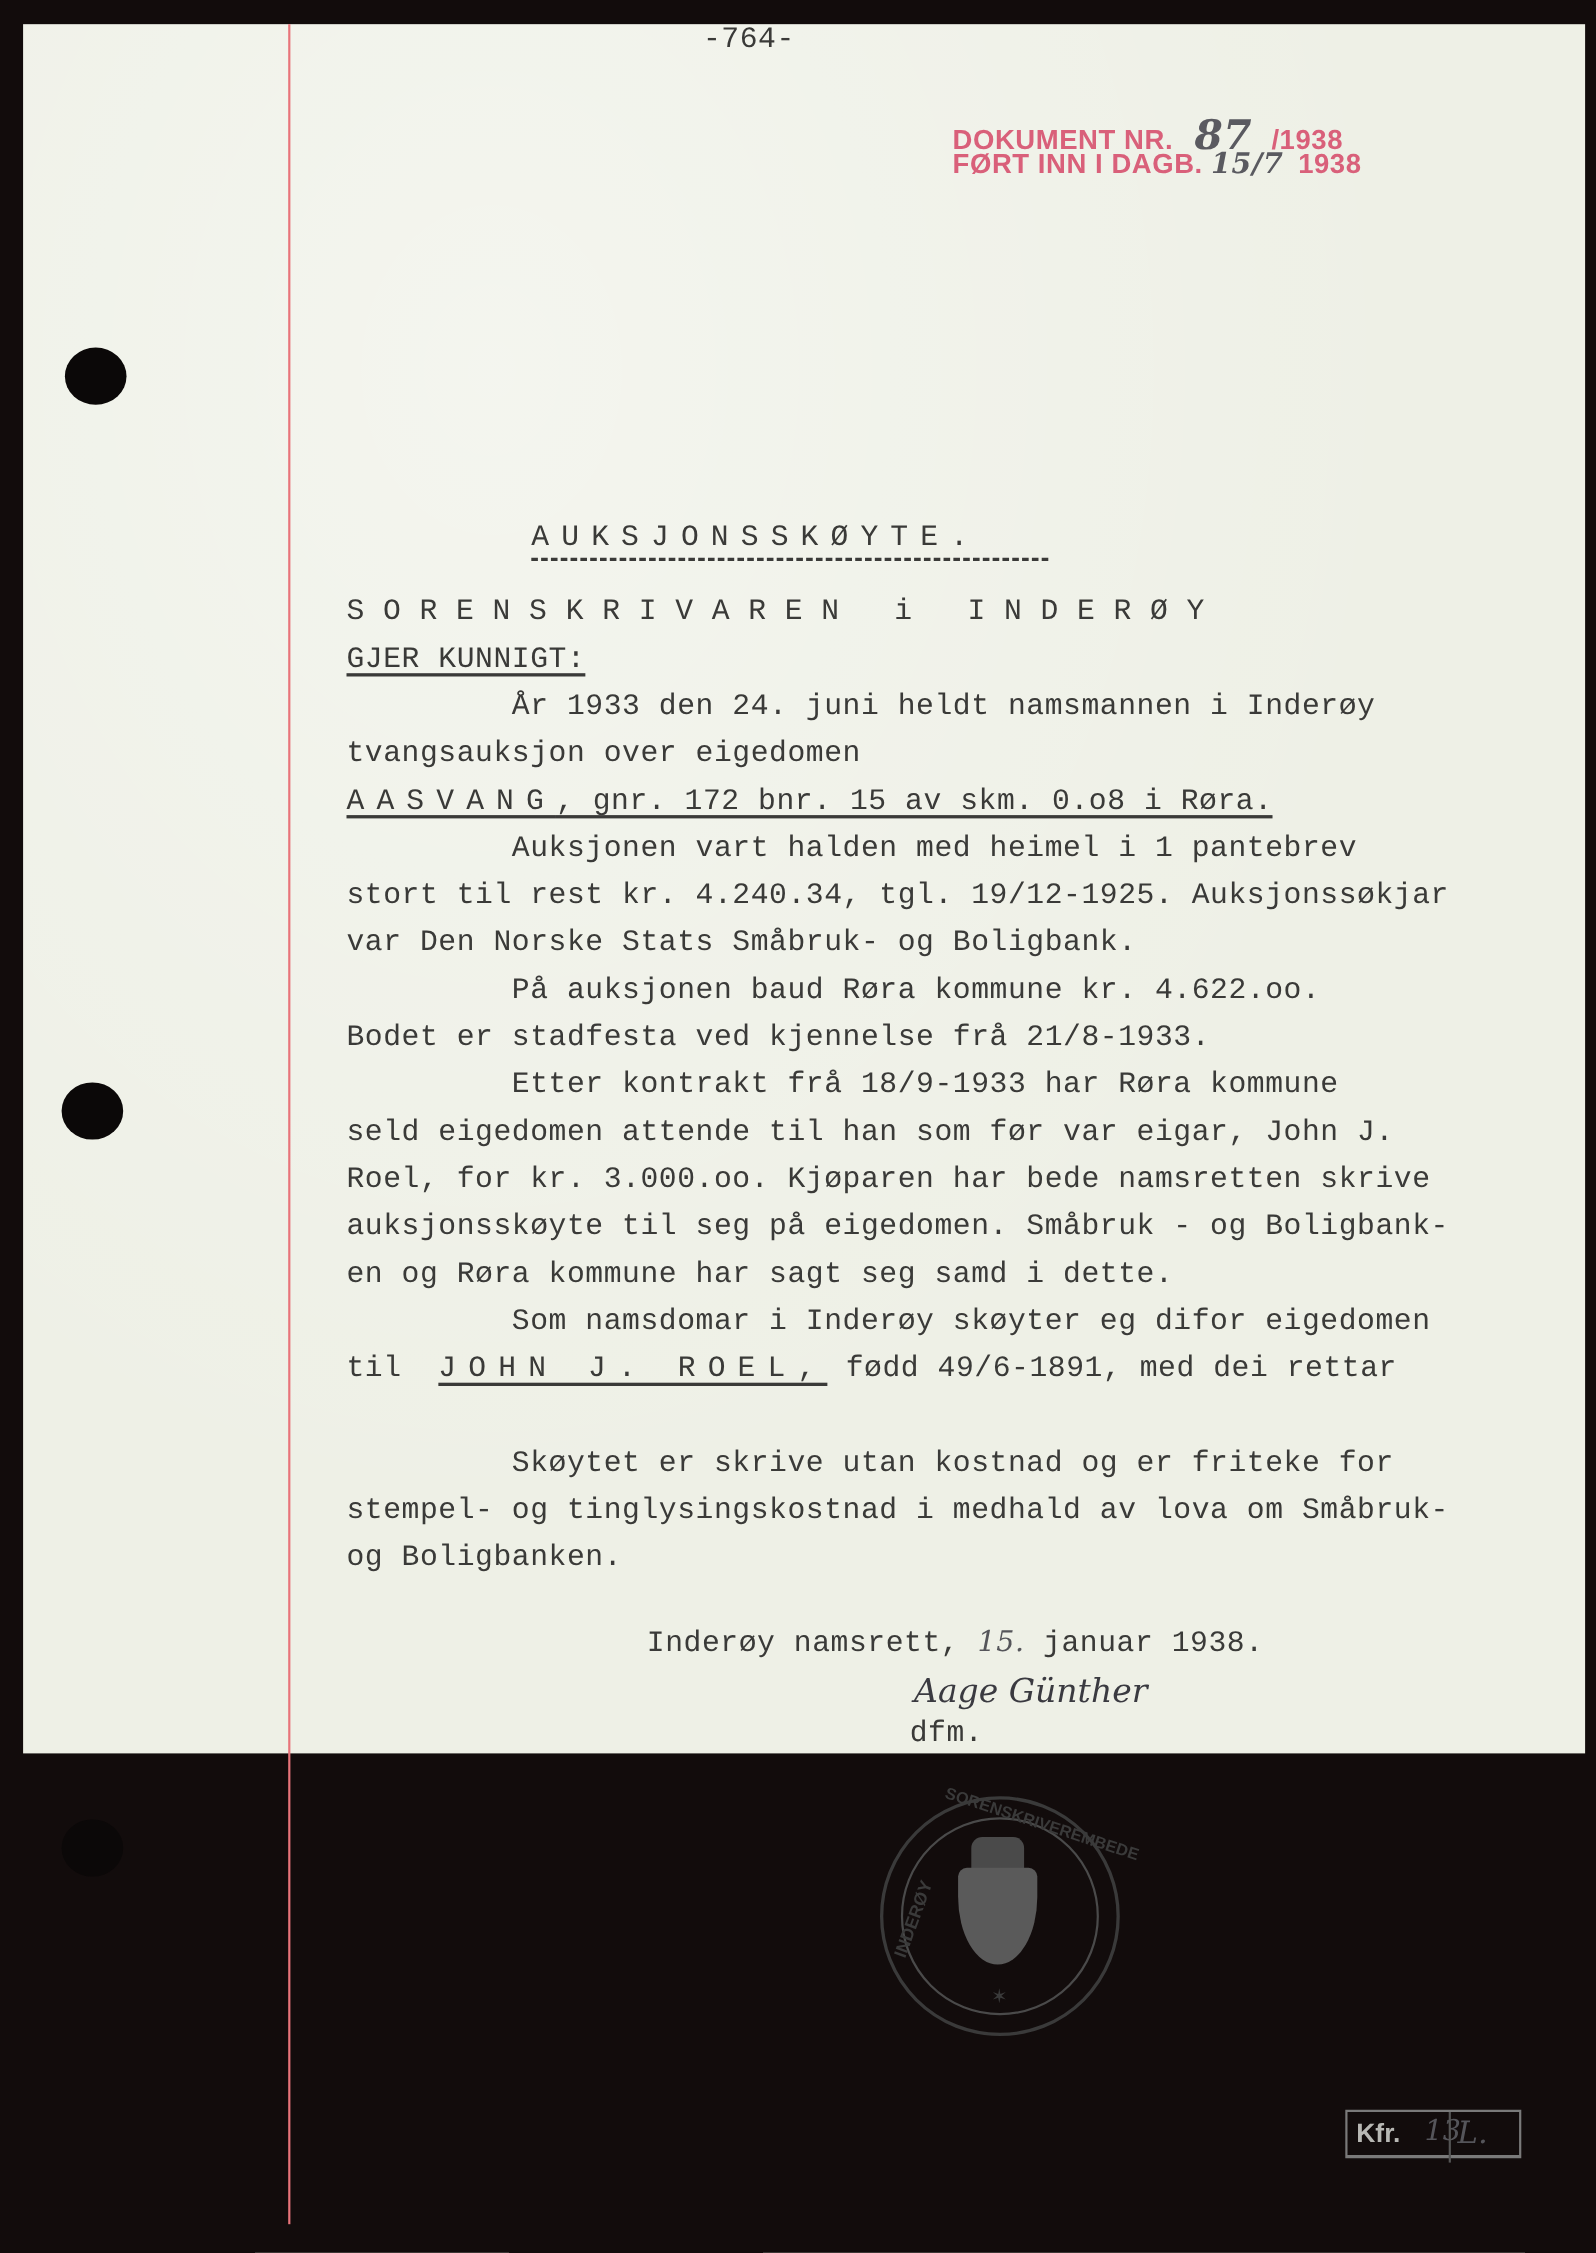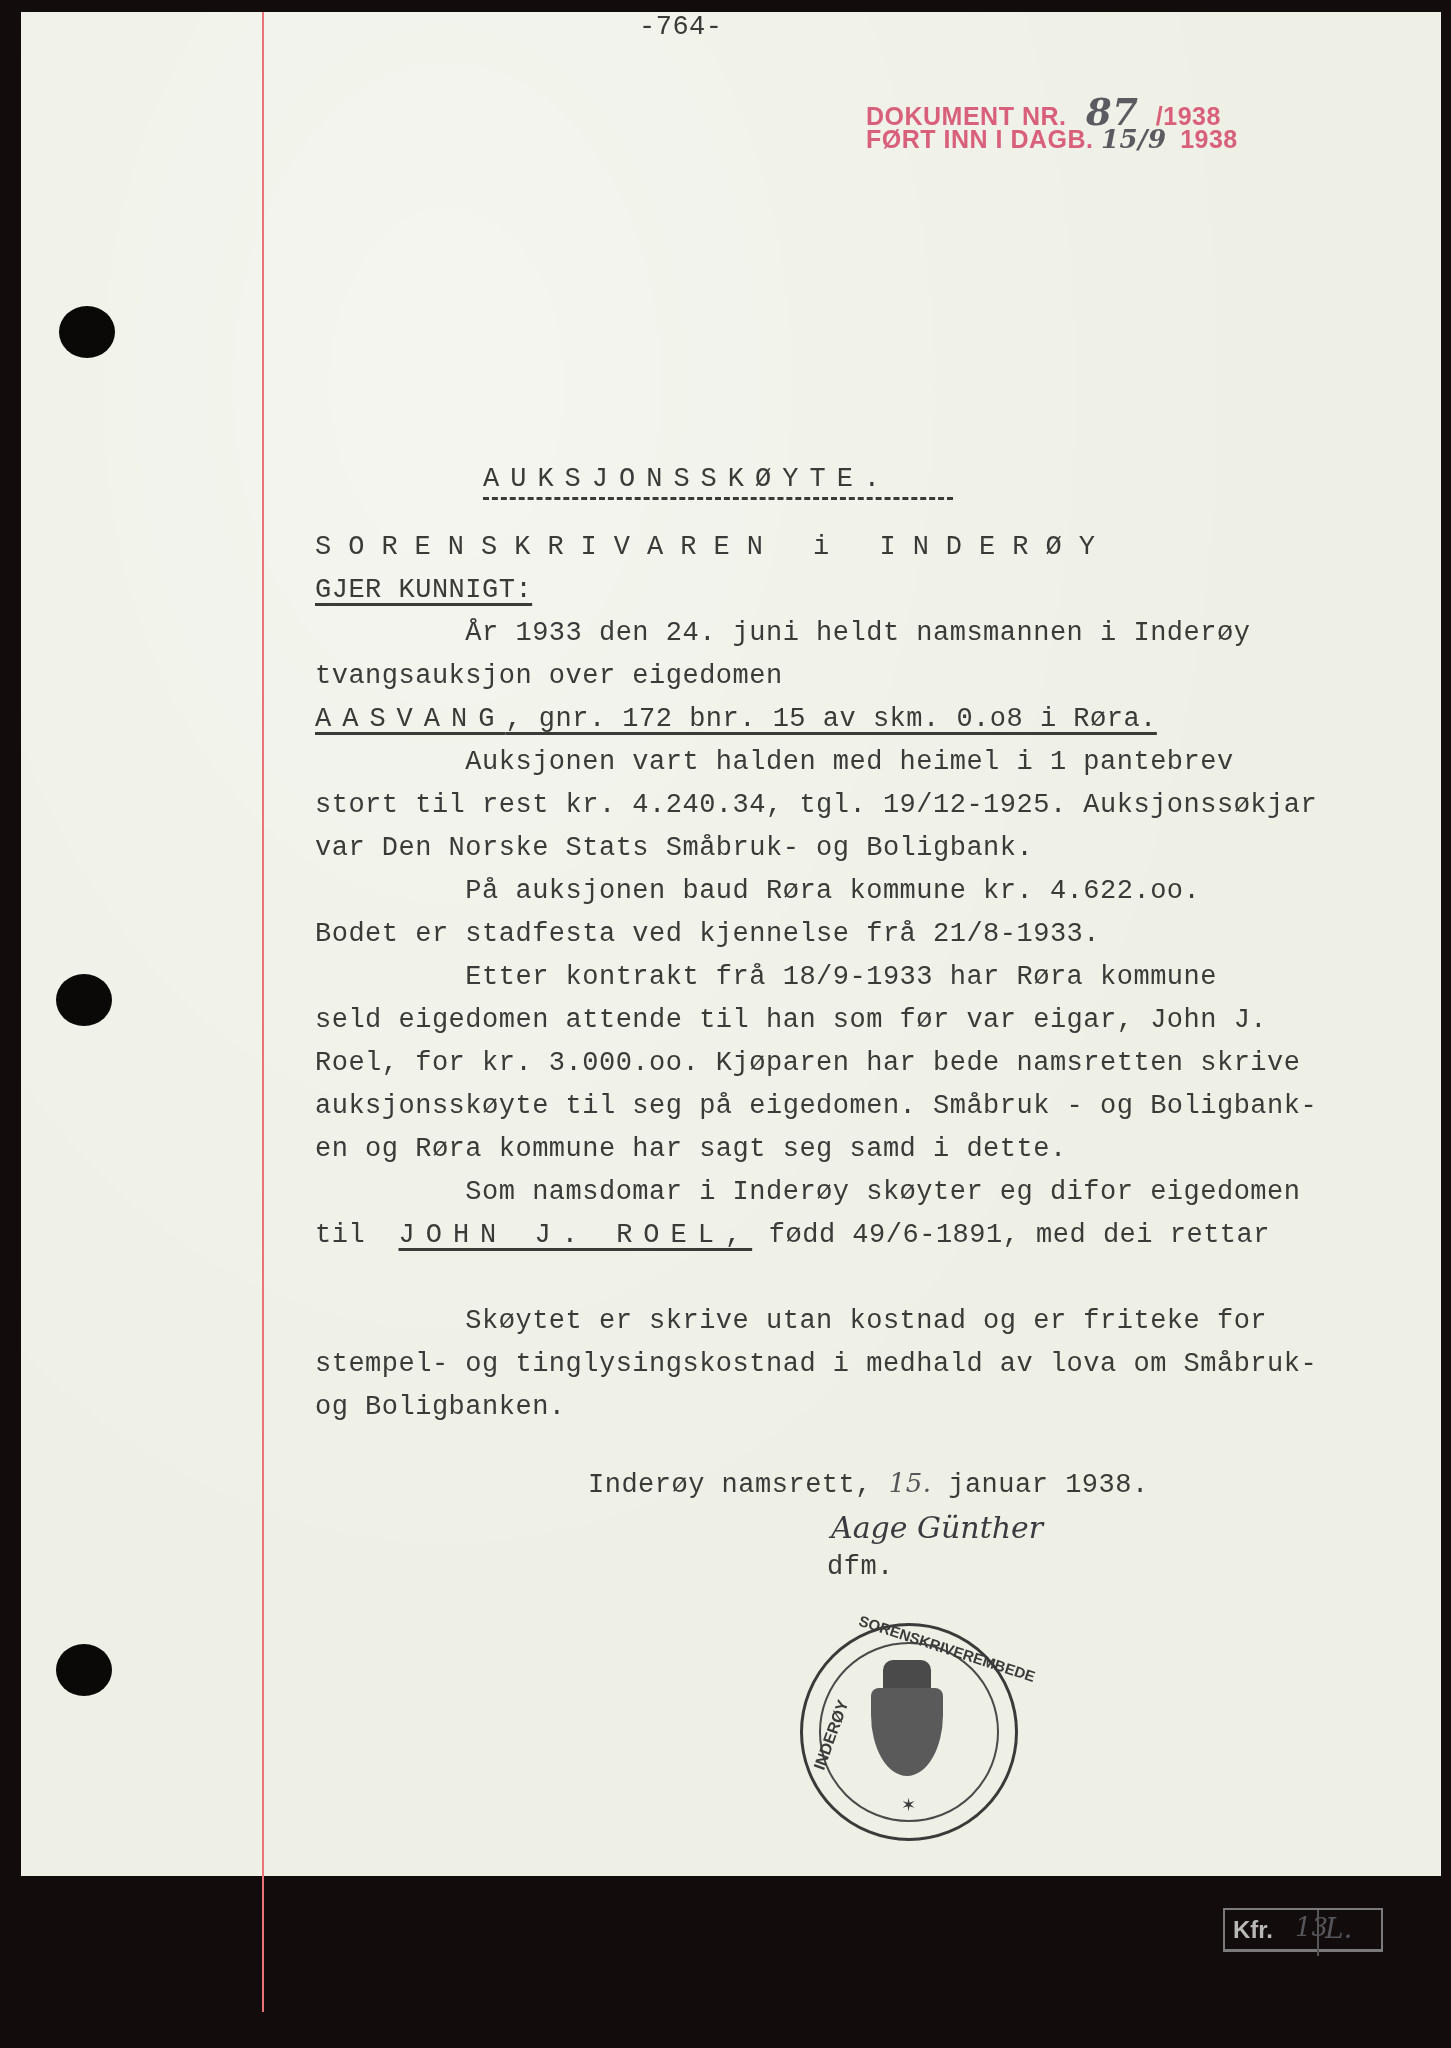--- a/index.html
+++ b/index.html
@@ -1,18 +1,18 @@
 <!DOCTYPE html>
 <html><head>
 <meta charset="utf-8">
 <style>
   html, body { margin:0; padding:0; }
   body { width:1451px; height:2048px; background:#120c0c; position:relative; overflow:hidden; }
   .paper {
-    position:absolute; left:21px; top:12px; width:1420px; height:1864px;
+    position:absolute; left:21px; top:22px; width:1420px; height:1572px;
     background:#eef0e6;
     background-image: radial-gradient(ellipse at 30% 20%, rgba(255,255,255,0.35), rgba(0,0,0,0) 60%);
   }
   .margin-line { position:absolute; left:241px; top:0; width:2px; height:2000px; background:#e8747a; }
   .hole { position:absolute; width:56px; height:52px; border-radius:50%; background:#0b0808; }
   .tw { font-family:"Liberation Mono","DejaVu Sans Mono",monospace; color:#3a3a38; font-size:27px; letter-spacing:0.5px; }
   .page-num { position:absolute; left:618px; top:0px; }
   .stamp-red { position:absolute; left:845px; font-family:"Liberation Sans","DejaVu Sans",sans-serif; font-weight:bold; color:#d9607a; font-size:25px; letter-spacing:0.5px; }
   .hand { font-family:"DejaVu Serif",serif; font-style:italic; color:#55555a; }
   .line { position:absolute; left:294px; white-space:pre; }
@@ -43,21 +43,21 @@
 
   <div class="tw page-num">-764-</div>
 
   <div class="stamp-red" style="top:78px;">
     <span>DOKUMENT NR.</span>
     <span class="hand" style="font-size:37px; margin-left:12px; color:#5a5a60;">87</span>
     <span style="margin-left:10px;">/1938</span>
   </div>
   <div class="stamp-red" style="top:112px;">
     <span>FØRT INN I DAGB.</span>
-    <span class="hand" style="font-size:26px; color:#5a5a60;">15/9</span>
+    <span class="hand" style="font-size:26px; color:#5a5a60;">15/7</span>
     <span style="margin-left:6px;">1938</span>
   </div>
 
   <div class="tw line spaced" style="left:462px; top:452px;">AUKSJONSSKØYTE.</div>
   <div class="title-dash"></div>
 
   <div class="tw line" style="top:520px; letter-spacing:17px;">SORENSKRIVAREN i INDERØY</div>
   <div class="tw line ul" style="top:563px;">GJER KUNNIGT:</div>
 
   <div class="tw line" style="top:606px;">         År 1933 den 24. juni heldt namsmannen i Inderøy</div>

